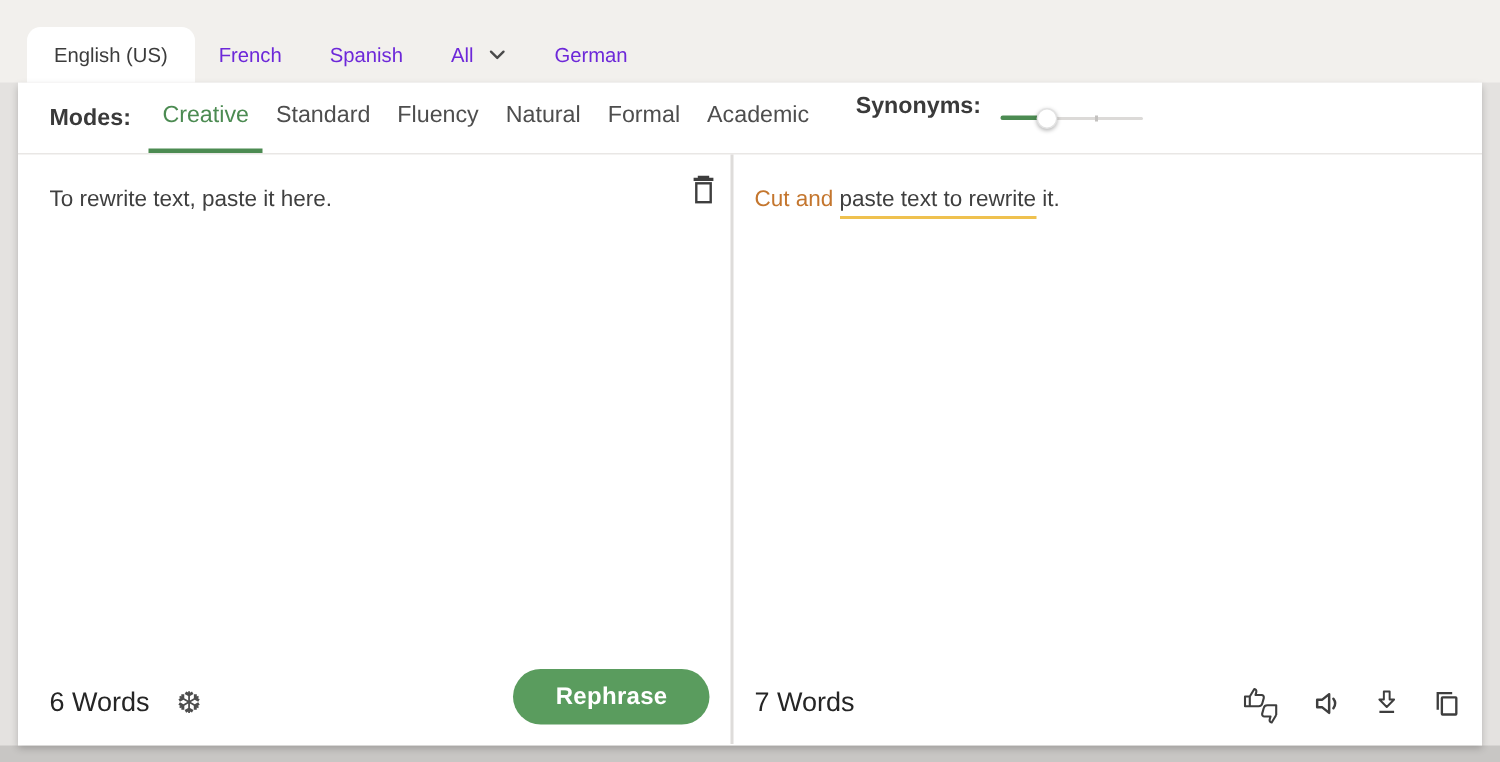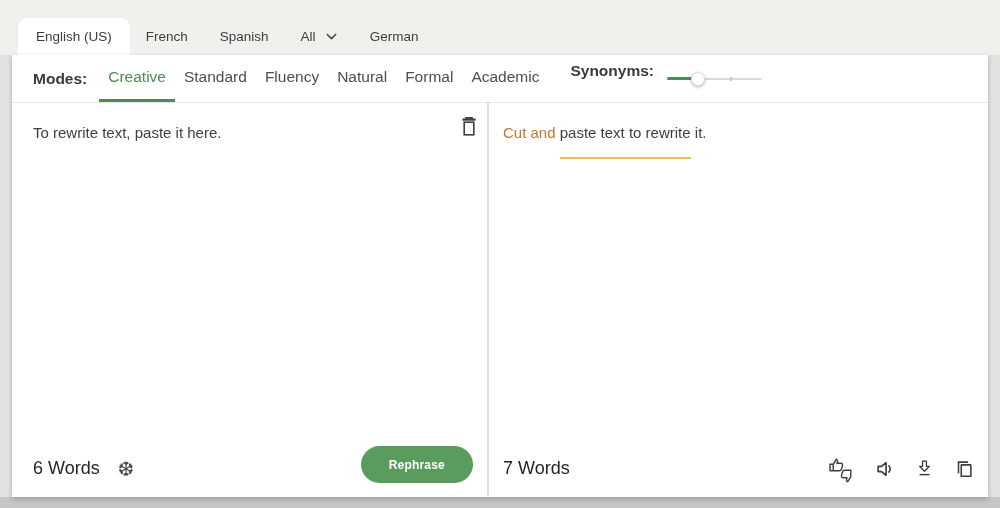--- a/index.html
+++ b/index.html
@@ -12,21 +12,21 @@
   }
   .screen { position: relative; width: 1000px; height: 508px; background: #e4e2e0; }
 
   
   .tabbar {
     height: 55px; background: #f2f0ed;
     display: flex; align-items: flex-end; padding-left: 18px;
   }
   .tab {
     height: 37px; display: flex; align-items: center;
-    padding: 0 16px; font-size: 13.5px; color: #404040; cursor: pointer;
+    padding: 0 16px; font-size: 13.5px; color: #6d28d9; cursor: pointer;
     white-space: nowrap;
   }
   .tab.active {
     background: #ffffff; border-radius: 9px 9px 0 0;
     color: #3c3c3c; padding: 0 18px;
   }
   .tab .chev { margin-left: 9px; display: inline-flex; }
 
   
   .card {
@@ -68,36 +68,36 @@
   }
 
   
   .panels { display: flex; height: 393px; }
   .panel { position: relative; }
   .panel.left { width: 477px; border-right: 2px solid #dedcda; }
   .panel.right { flex: 1; }
   .text-block { padding: 19px 21px; font-size: 15px; color: #3f3f3f; line-height: 1.5; }
   .panel.right .text-block { padding: 19px 14px; }
   .seg-changed { color: var(--changed-word-orange, #c4762e); }
-  .seg-underlined { border-bottom: 2px solid var(--underline-yellow, #efc14f); padding-bottom: 16px; }
+  .seg-underlined { border-bottom: 2px solid var(--underline-yellow, #efc14f); padding-bottom: 3px; }
 
   button { background: none; border: none; padding: 0; cursor: pointer; font-family: inherit; }
 
   .trash-btn { position: absolute; top: 13px; right: 8px; width: 20px; height: 23px; }
 
   .panel-footer { position: absolute; left: 21px; bottom: 17px; display: flex; align-items: center; }
   .panel.right .panel-footer { left: 14px; }
   .word-count { font-size: 18px; color: #252525; }
   .freeze-btn { margin-left: 18px; font-size: 20px; color: #4d4d4d; line-height: 1; }
 
   .rephrase-btn {
     position: absolute; right: 14px; bottom: 13px; height: 37px;
     padding: 0 28px; border-radius: 19px;
     background: var(--button-green, #5a9c5e); color: #ffffff;
-    font-size: 12px; font-weight: bold; letter-spacing: .2px;
+    font-size: 16px; font-weight: bold; letter-spacing: .2px;
   }
 
   .actions { position: absolute; right: 13px; bottom: 12px; display: flex; align-items: center; gap: 18px; }
   .action-btn { height: 28px; display: flex; align-items: center; }
   .thumbs { position: relative; width: 28px; height: 27px; }
   .thumbs .up { position: absolute; left: 0; top: 0; }
   .thumbs .down { position: absolute; left: 12px; top: 11px; transform: rotate(180deg); }
 
   .bottom-strip { height: 11px; background: #c8c6c4; }
 </style>

